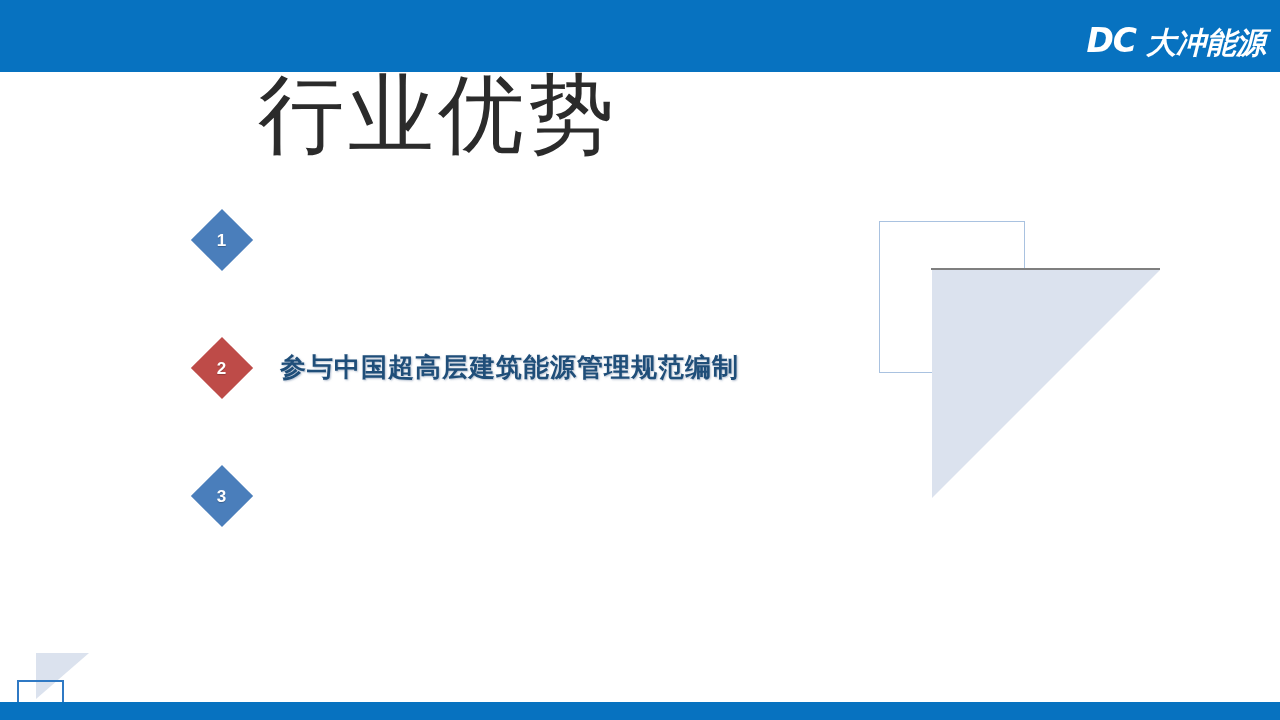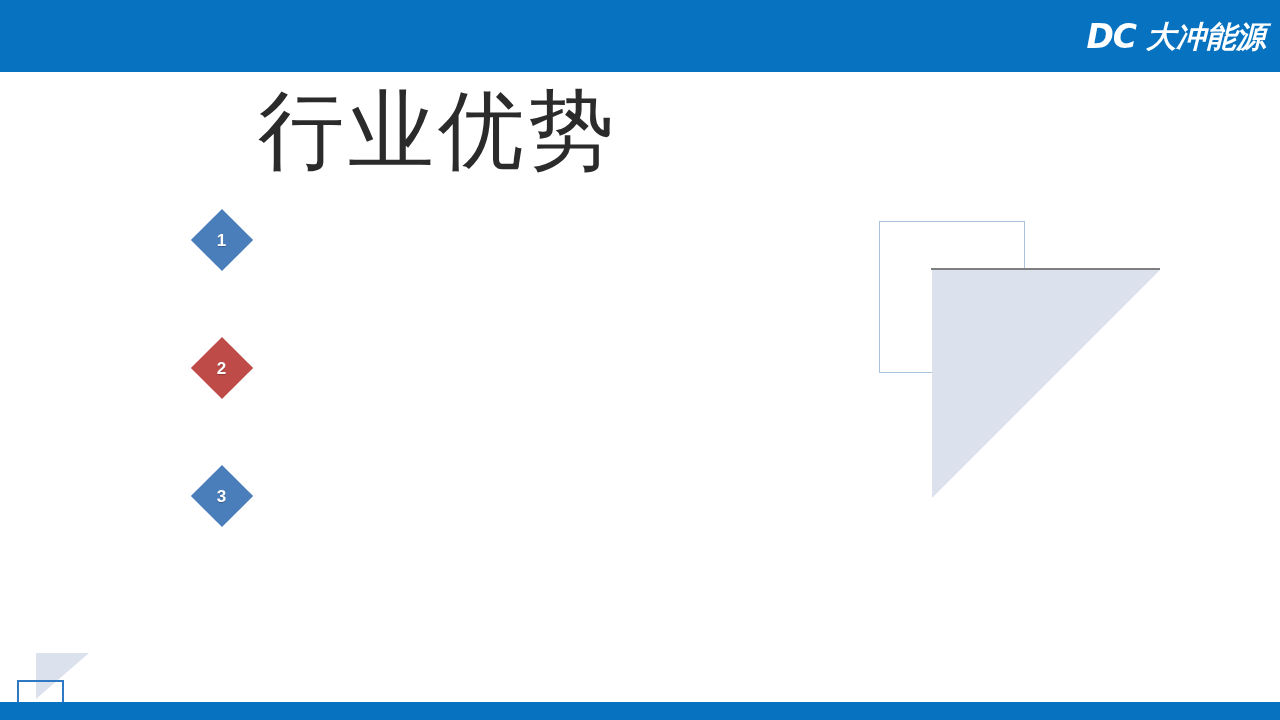--- a/index.html
+++ b/index.html
@@ -26,21 +26,21 @@
     width: 1280px;
     height: 72px;
     background: #0772c0;
   }
   .logo {
     position: absolute;
     right: 14px;
     top: 16px;
     height: 42px;
     display: flex;
-    align-items: center;
+    align-items: flex-end;
     gap: 10px;
     white-space: nowrap;
   }
   .logo-dc {
     font-family: "DejaVu Sans", sans-serif;
     font-size: 33px;
     font-weight: bold;
     font-style: italic;
     color: #ffffff;
     letter-spacing: -1px;
@@ -65,21 +65,21 @@
     bottom: 0;
     width: 1280px;
     height: 18px;
     background: #0772c0;
   }
 
   
   .title {
     position: absolute;
     left: 258px;
-    top: 82px;
+    top: 66px;
     font-family: "DejaVu Sans", "Liberation Sans", sans-serif;
     font-size: 86px;
     font-weight: 300;
     color: #2b2b2b;
     letter-spacing: 4px;
     line-height: 1.12;
     white-space: nowrap;
   }
 
   
@@ -199,20 +199,21 @@
     <div class="bullet-row">
       <div class="diamond" style="background:#4a7ebb;">
         <span class="diamond-num">1</span>
       </div>
     </div>
 
     <div class="bullet-row">
       <div class="diamond" style="background:#be4b48;">
         <span class="diamond-num">2</span>
       </div>
+      <div class="bullet-text">参与中国超高层建筑能源管理规范编制</div>
     </div>
 
     <div class="bullet-row">
       <div class="diamond" style="background:#4a7ebb;">
         <span class="diamond-num">3</span>
       </div>
     </div>
 
   </div>
 

